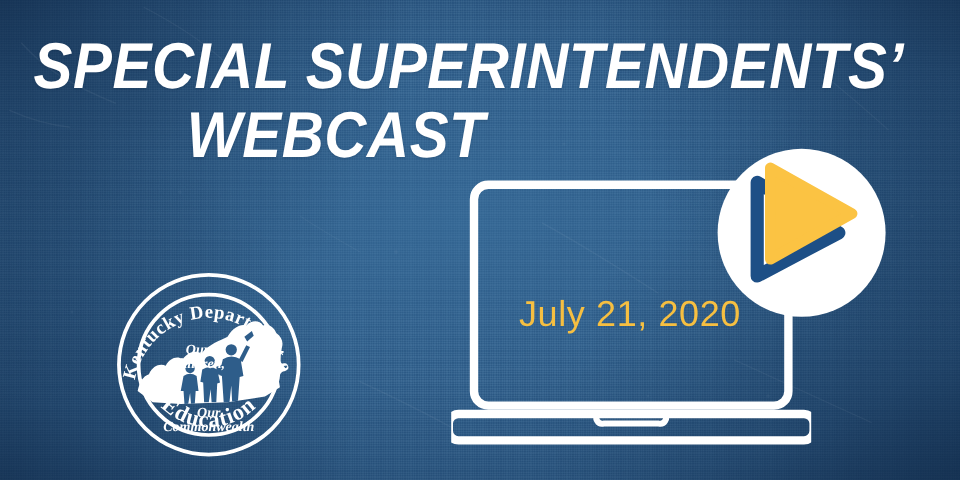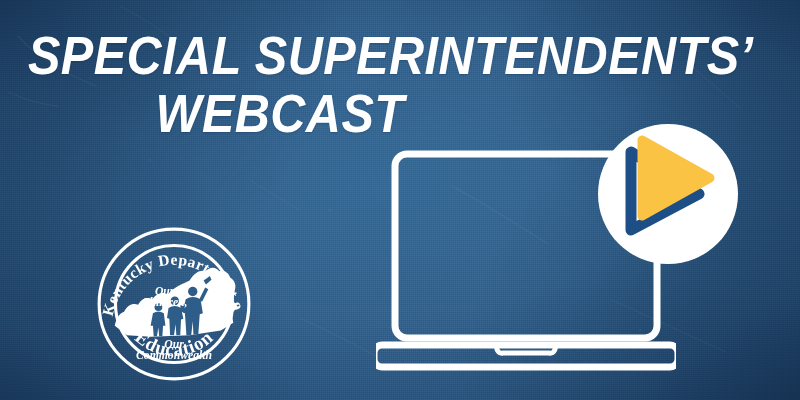--- a/index.html
+++ b/index.html
@@ -199,20 +199,21 @@
              v6
              a8 8 0 0 1 -8 8
              h-288
              a8 8 0 0 1 -8 -8
              v-6
              a8 8 0 0 1 8 -8 z" fill="none" stroke="#ffffff" stroke-width="7"></path>
 
     <path d="M122 203 h56 a5 5 0 0 1 -5 8 h-46 a5 5 0 0 1 -5 -8 z" fill="none" stroke="#ffffff" stroke-width="5" stroke-linejoin="round"></path>
   </svg>
 
+  <div class="date-text">July 21, 2020</div>
 
   <svg class="play-badge" viewBox="0 0 152 152" aria-hidden="false">
     <circle cx="76" cy="76" r="70" fill="#ffffff"></circle>
 
     <path d="M39 34 L 39 112 L 107 76 Z" fill="none" stroke="#1d4f86" stroke-width="11" stroke-linejoin="round" stroke-linecap="round"></path>
 
     <path d="M50 22 L 50 98 L 118 60 Z" fill="#fbc343" stroke="#fbc343" stroke-width="9" stroke-linejoin="round" stroke-linecap="round"></path>
   </svg>
 
   <svg class="seal" viewBox="0 0 200 200" aria-hidden="true">

